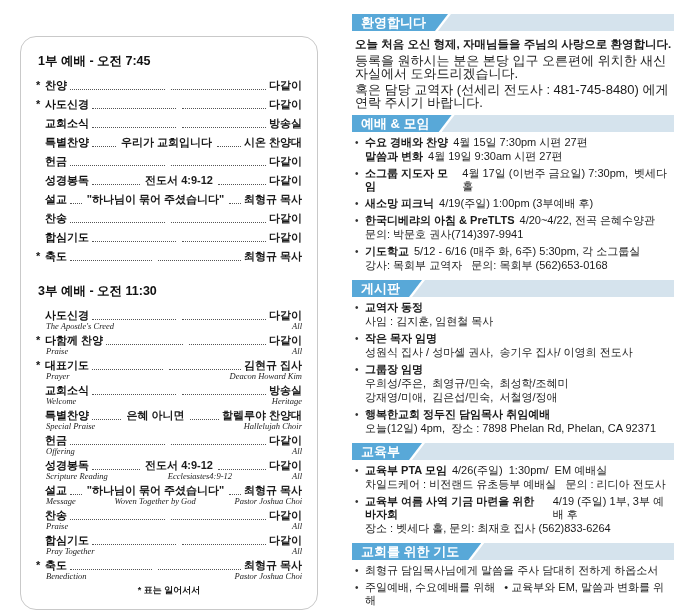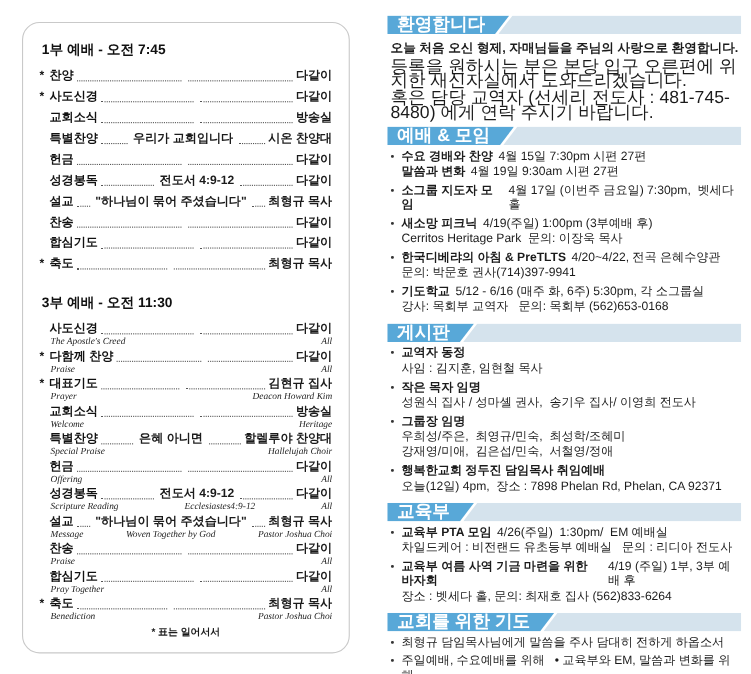--- a/index.html
+++ b/index.html
@@ -3,21 +3,21 @@
 <meta charset="utf-8">
 <style>
   html,body{margin:0;padding:0;}
   body{
     width:683px;height:613px;background:#ffffff;
     font-family:"Liberation Sans","DejaVu Sans",sans-serif;
     color:#1b1b1b;overflow:hidden;position:relative;
   }
   
   .card{
-    position:absolute;left:20px;top:20px;width:298px;height:574px;
+    position:absolute;left:20px;top:36px;width:298px;height:574px;
     border:1.5px solid #c9c9c9;border-radius:16px;background:#fff;
     box-sizing:border-box;padding:16px 15px 10px 15px;
     display:flex;flex-direction:column;
   }
   .svc-title{font-size:12.5px;font-weight:bold;margin:0 0 9px 2px;color:#111;}
   .svc2{margin-top:20px;}
   .rows{display:flex;flex-direction:column;}
   .rows-s1{gap:6px;}
   .rows-s2{gap:3px;}
   .wrow{display:flex;flex-direction:column;}
@@ -30,30 +30,30 @@
   .val{flex:none;font-weight:700;white-space:nowrap;text-align:right;}
   .sub{display:flex;align-items:flex-start;justify-content:center;}
   .en{font-family:"Liberation Serif","DejaVu Serif",serif;font-style:italic;
       font-size:8.5px;line-height:9px;color:#222;white-space:nowrap;}
   .enl{margin-left:10px;}
   .sp{flex:1;}
   .footnote{margin-top:auto;text-align:center;font-size:9px;font-weight:bold;padding-bottom:2px;}
   
   .right{position:absolute;left:352px;top:14px;width:322px;display:flex;flex-direction:column;}
   .shead{display:flex;height:17px;}
-  .tab{flex:none;background:#58a8d8;color:#fff;font-weight:bold;font-size:16px;
+  .tab{flex:none;background:#58a8d8;color:#fff;font-weight:bold;font-size:13px;
        line-height:17px;padding:0 22px 0 9px;
        clip-path:polygon(0 0,100% 0,calc(100% - 13px) 100%,0 100%);}
   .rest{flex:1;margin-left:-10px;background:#d5e3ed;
         clip-path:polygon(13px 0,100% 0,100% 100%,0 100%);}
   .sec-welcome{margin-top:0;}
   .sec{margin-top:8px;}
   .sec-meet{margin-top:6px;}
   .lead{margin-top:7px;margin-left:3px;font-size:11.5px;font-weight:bold;line-height:13px;}
-  .bodyline{margin-top:3px;margin-left:3px;font-size:16px;line-height:13px;}
+  .bodyline{margin-top:3px;margin-left:3px;font-size:13px;line-height:13px;}
   .line{display:flex;margin-top:4px;font-size:11px;line-height:13px;}
   .line:has(.m:empty){margin-top:1px;}
   .m{flex:none;width:13px;text-align:left;padding-left:3px;box-sizing:border-box;
      font-size:10px;color:#333;}
   .b{font-weight:bold;white-space:pre-wrap;}
   .b:not(:empty){margin-right:5px;}
   .t{white-space:pre-wrap;}
 </style>
 </head>
 <body>
@@ -489,25 +489,20 @@
           <span class="b">소그룹 지도자 모임</span>
           <span class="t">4월 17일 (이번주 금요일) 7:30pm,  벳세다홀</span>
         </div>
 
         <div class="line">
           <span class="m">•</span>
           <span class="b">새소망 피크닉</span>
           <span class="t">4/19(주일) 1:00pm (3부예배 후)</span>
         </div>
 
-        <div class="line">
-          <span class="m"></span>
-          <span class="b"></span>
-          <span class="t">Cerritos Heritage Park  문의: 이장욱 목사</span>
-        </div>
 
         <div class="line">
           <span class="m">•</span>
           <span class="b">한국디베랴의 아침 &amp; PreTLTS</span>
           <span class="t">4/20~4/22, 전곡 은혜수양관</span>
         </div>
 
         <div class="line">
           <span class="m"></span>
           <span class="b"></span>

